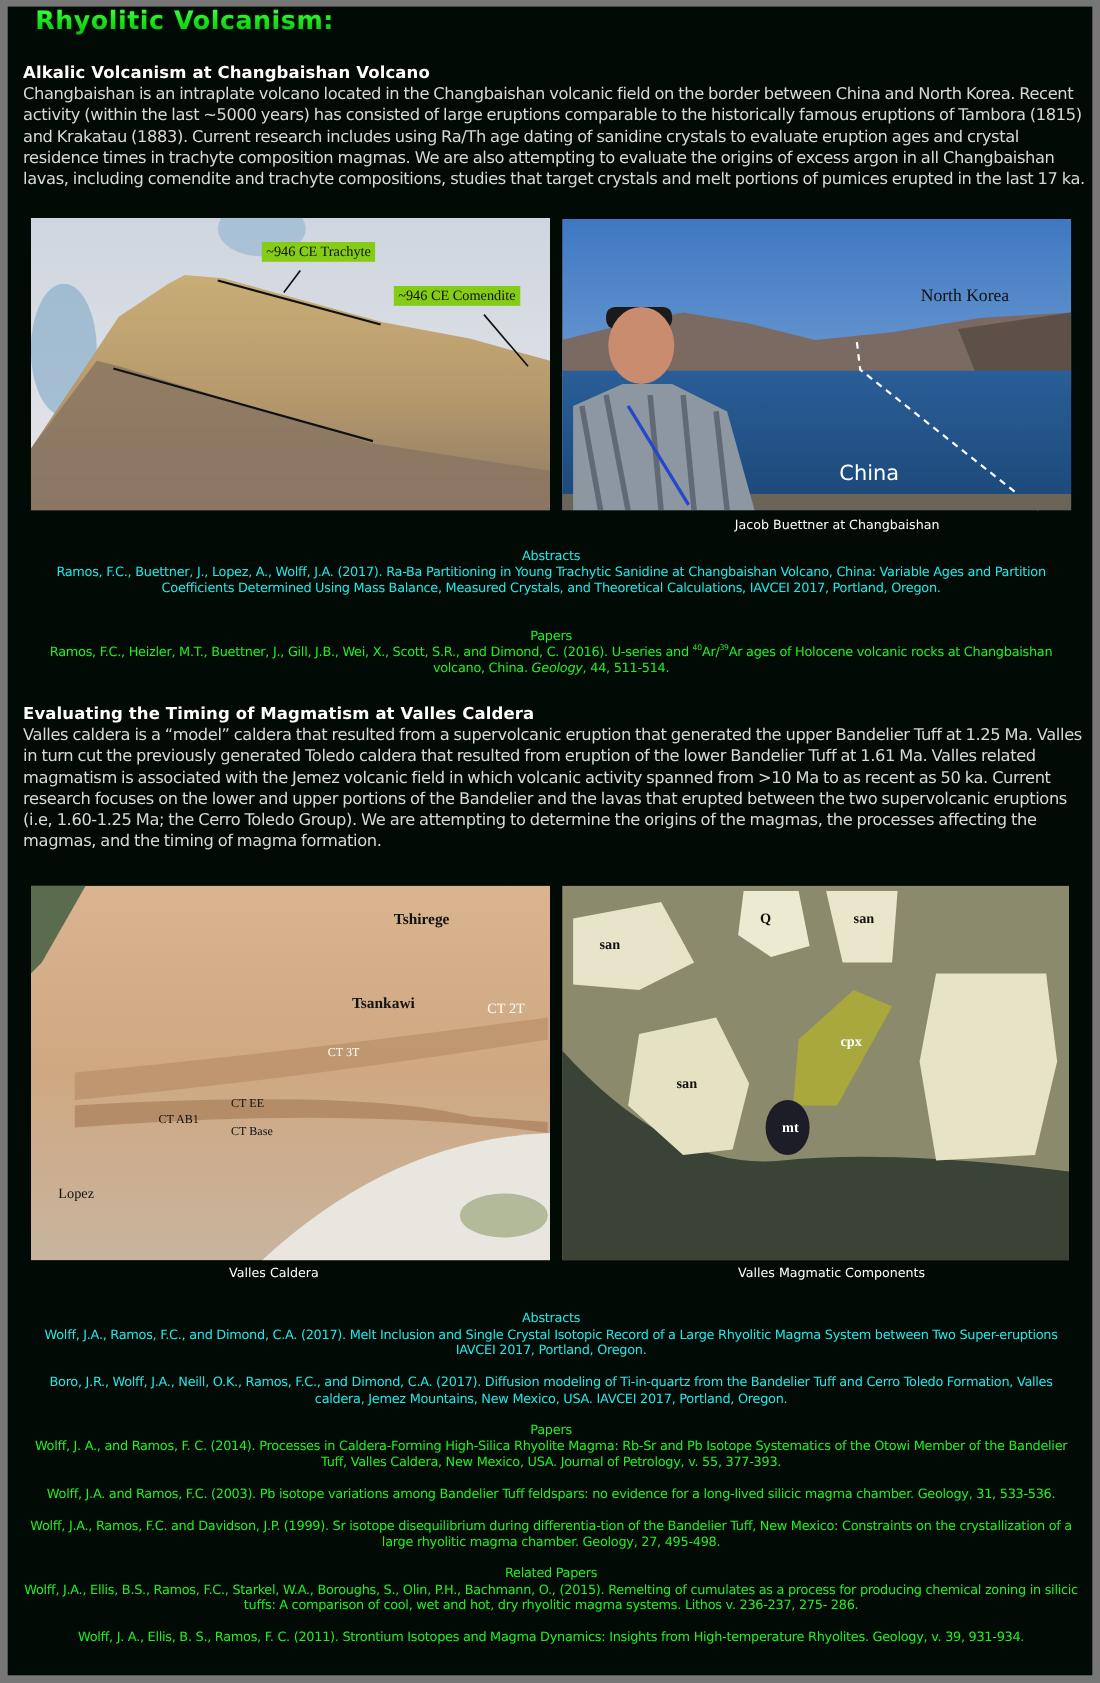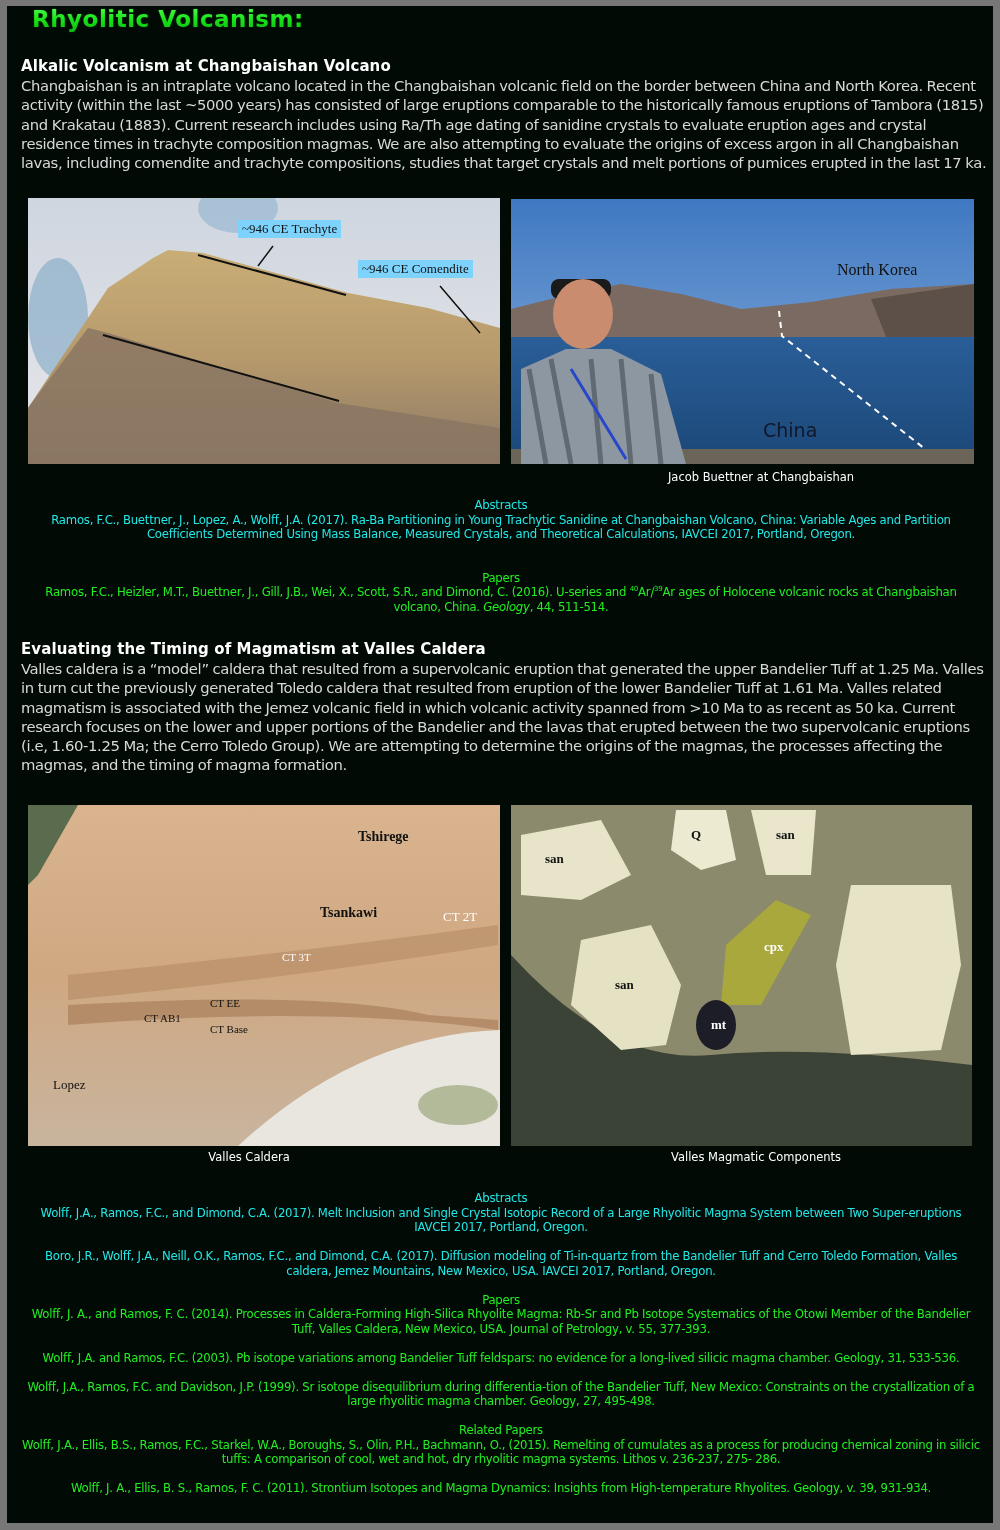--- a/index.html
+++ b/index.html
@@ -59,21 +59,21 @@
       position: absolute;
       overflow: hidden;
     }
     .photo svg { display: block; width: 100%; height: 100%; }
     .photo-label {
       position: absolute;
       font-family: "Liberation Serif", serif;
       color: #111;
     }
     .photo-label.boxed {
-      background: #7dd3fc;
+      background: #84cc16;
       padding: 1px 4px;
       font-size: 13px;
     }
     .caption {
       position: absolute;
       font-size: 11.5px;
       color: #ffffff;
       text-align: center;
     }
     .refs {
@@ -147,21 +147,21 @@
     <polyline points="268,112 271,137 433,265" fill="none" stroke="#ffffff" stroke-width="2" stroke-dasharray="6,5"></polyline>
     <rect x="0" y="250" width="463" height="15" fill="#6b6458"></rect>
 
     <rect x="40" y="80" width="60" height="20" rx="8" fill="#1a1a1a"></rect>
     <ellipse cx="72" cy="115" rx="30" ry="35" fill="#c98c6f"></ellipse>
     <polygon points="10,265 10,170 55,150 100,150 150,175 175,265" fill="#8d97a2"></polygon>
     <path d="M18,170 L35,265 M40,160 L60,265 M80,160 L90,265 M110,160 L120,265 M140,175 L150,265" stroke="#444b55" stroke-width="5" opacity="0.6"></path>
     <line x1="60" y1="170" x2="115" y2="260" stroke="#2747c8" stroke-width="3"></line>
   </svg>
   <span class="photo-label" style="left:326px; top:62px; font-size:16px;">North Korea</span>
-  <span class="photo-label" style="left:252px; top:220px; font-size:19px; color:#0f172a; font-family:'DejaVu Sans', sans-serif;">China</span>
+  <span class="photo-label" style="left:252px; top:220px; font-size:19px; color:#ffffff; font-family:'DejaVu Sans', sans-serif;">China</span>
 </div>
 <div class="caption" style="left:511px; top:470px; width:500px;">Jacob Buettner at Changbaishan</div>
 
 <div class="refs" style="top:498px;">
   <p class="entry cyan">Abstracts</p>
   <p class="entry cyan">Ramos, F.C., Buettner, J., Lopez, A., Wolff, J.A. (2017). Ra-Ba Partitioning in Young Trachytic Sanidine at Changbaishan Volcano, China:  Variable Ages and Partition Coefficients Determined Using Mass Balance, Measured Crystals, and Theoretical Calculations, IAVCEI 2017, Portland, Oregon.</p>
   <div class="gap"></div>
   <div class="gap"></div>
   <p class="entry green">Papers</p>
   <p class="entry green"><span>Ramos, F.C., Heizler, M.T., Buettner, J., Gill, J.B., Wei, X., Scott, S.R., and Dimond, C. (2016). U-series and </span><sup>40</sup><span>Ar/</span><sup>39</sup><span>Ar ages of Holocene volcanic rocks at Changbaishan volcano, China. </span><span class="ital">Geology</span><span>, 44, 511-514.</span></p>
@@ -182,21 +182,21 @@
     <rect width="472" height="341" fill="url(#tuff)"></rect>
     <polygon points="0,0 50,0 10,70 0,80" fill="#5a6b4e"></polygon>
     <path d="M40,170 Q250,150 470,120 L470,140 Q250,175 40,195 Z" fill="#b88f68" opacity="0.7"></path>
     <path d="M40,200 Q300,185 400,210 L470,215 L470,225 Q300,200 40,220 Z" fill="#a97f5b" opacity="0.7"></path>
     <path d="M210,341 Q330,230 472,225 L472,341 Z" fill="#e9e6e0"></path>
     <ellipse cx="430" cy="300" rx="40" ry="20" fill="#9aa67a" opacity="0.7"></ellipse>
   </svg>
   <span class="photo-label" style="left:330px; top:24px; font-size:14px; font-weight:bold;">Tshirege</span>
   <span class="photo-label" style="left:292px; top:100px; font-size:14px; font-weight:bold;">Tsankawi</span>
   <span class="photo-label" style="left:415px; top:104px; font-size:13px; color:#fff;">CT 2T</span>
-  <span class="photo-label" style="left:254px; top:146px; font-size:11px; color:#fff;">CT 3T</span>
+  <span class="photo-label" style="left:270px; top:146px; font-size:11px; color:#fff;">CT 3T</span>
   <span class="photo-label" style="left:182px; top:192px; font-size:11px;">CT EE</span>
   <span class="photo-label" style="left:116px; top:207px; font-size:11px;">CT AB1</span>
   <span class="photo-label" style="left:182px; top:218px; font-size:11px;">CT Base</span>
   <span class="photo-label" style="left:25px; top:272px; font-size:13px;">Lopez</span>
 </div>
 <div class="caption" style="left:28px; top:1150px; width:442px;">Valles Caldera</div>
 
 <div class="photo" style="left:511px; top:805px; width:461px; height:341px;">
   <svg viewBox="0 0 461 341" preserveAspectRatio="none">
     <rect width="461" height="341" fill="#8c8a6c"></rect>

